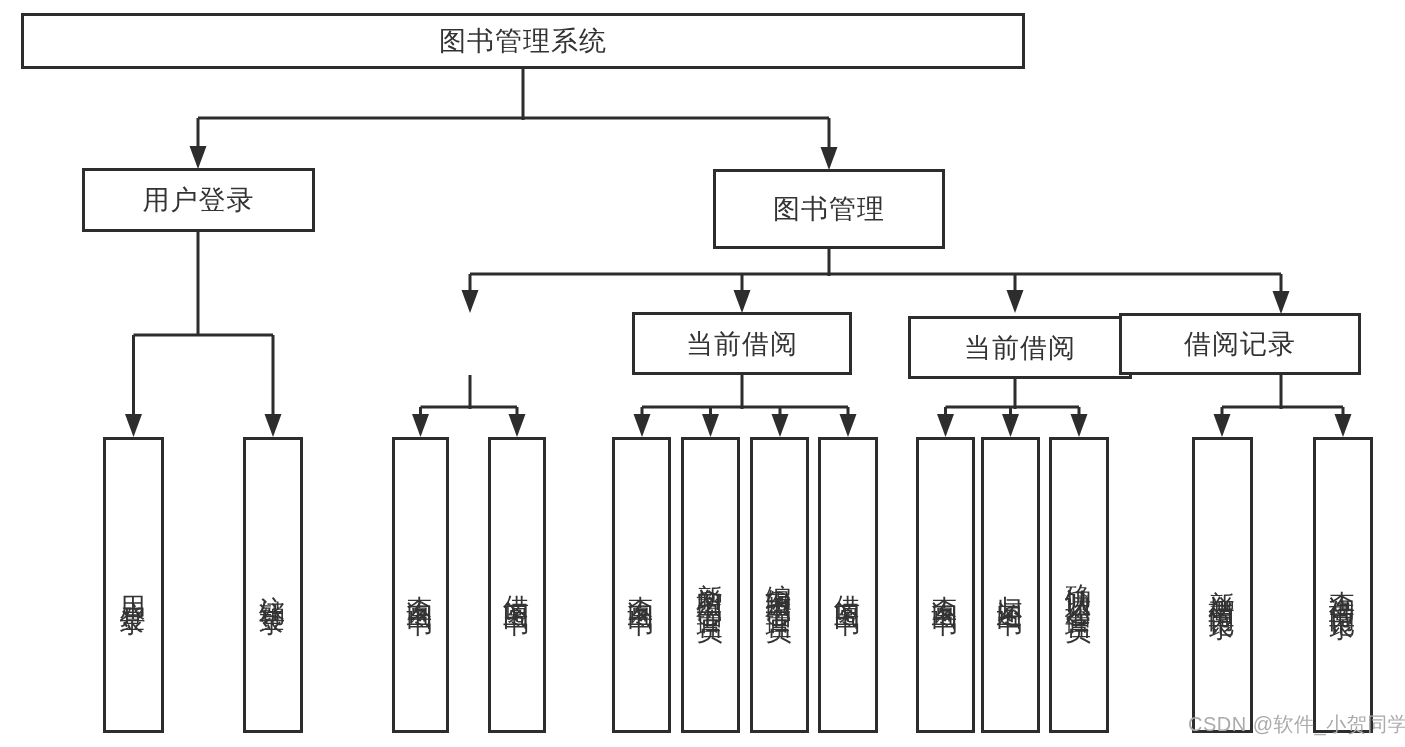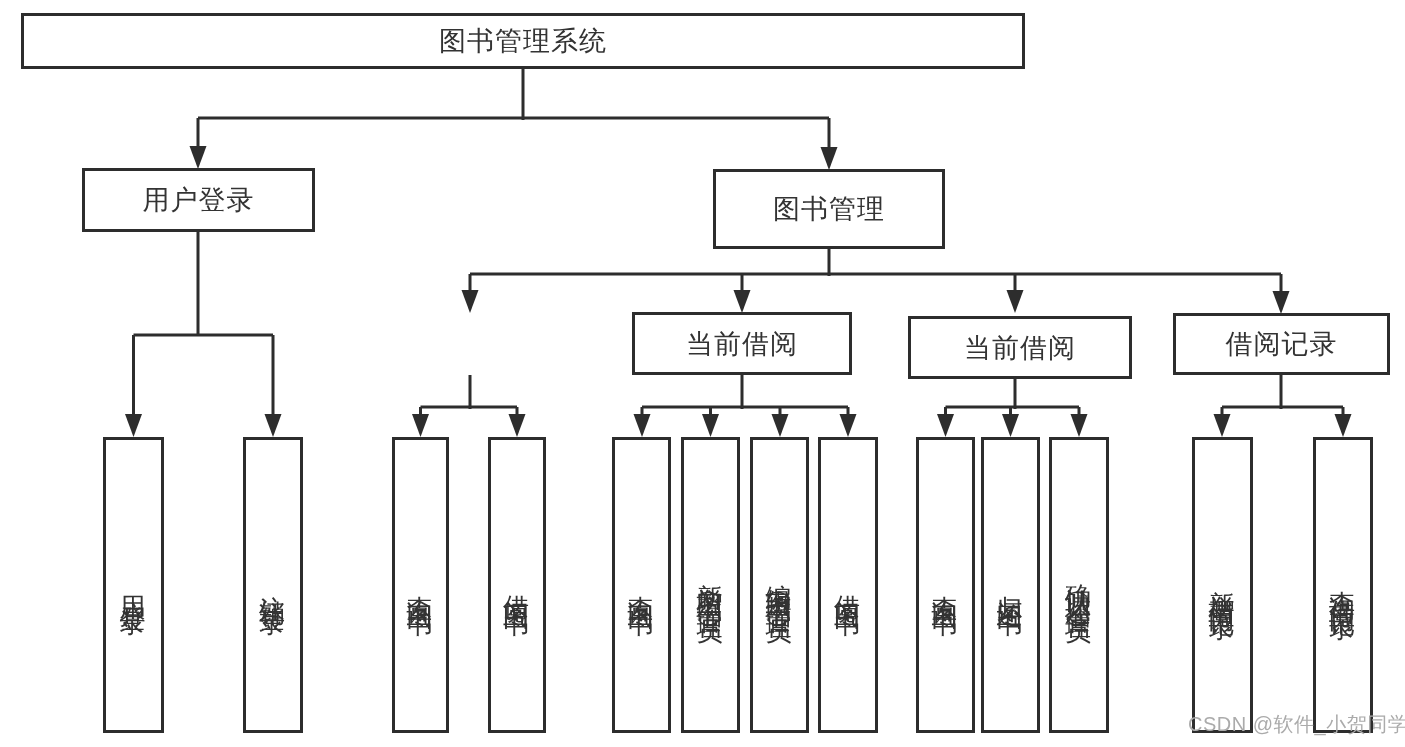--- a/index.html
+++ b/index.html
@@ -115,21 +115,21 @@
   <div class="node hbox" style="left:713px;top:169px;width:232px;height:80px">
     <span class="label">图书管理</span>
   </div>
 
   <div class="node hbox" style="left:632px;top:312px;width:220px;height:63px">
     <span class="label">当前借阅</span>
   </div>
   <div class="node hbox" style="left:908px;top:316px;width:224px;height:63px">
     <span class="label">当前借阅</span>
   </div>
-  <div class="node hbox" style="left:1173px;top:313px;width:217px;height:62px">
+  <div class="node hbox" style="left:1119px;top:313px;width:242px;height:62px">
     <span class="label">借阅记录</span>
   </div>
 
   <div class="node vbox" style="left:103px;top:437px;width:61px;height:296px">
     <span class="label">用户登录</span>
   </div>
   <div class="node vbox" style="left:243px;top:437px;width:60px;height:296px">
     <span class="label">注销登录</span>
   </div>
 

